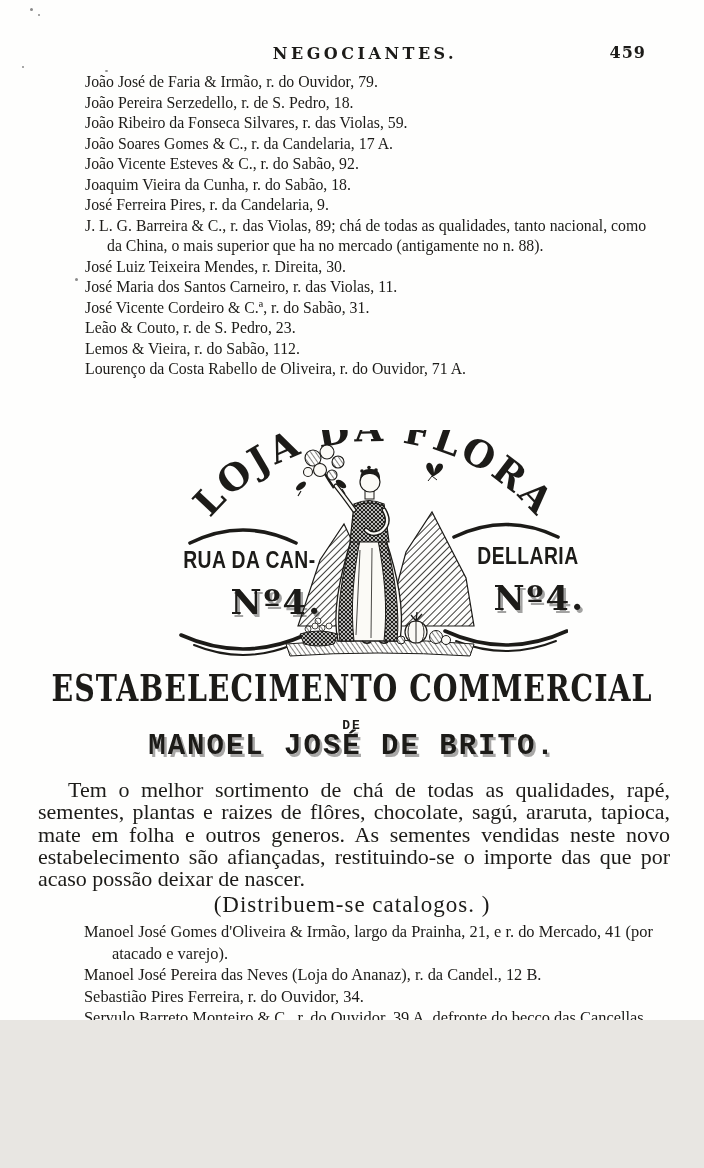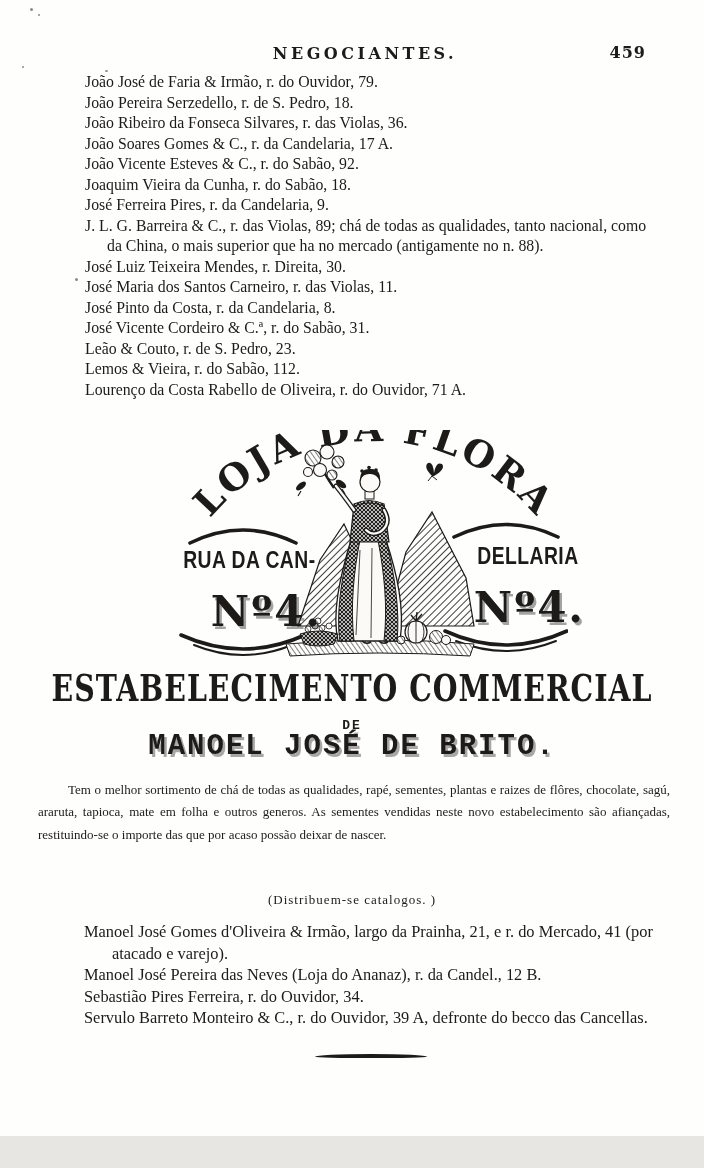--- a/index.html
+++ b/index.html
@@ -1,18 +1,18 @@
 <!DOCTYPE html>
 <html><head>
 <meta charset="utf-8">
 <style>
   html,body{margin:0;padding:0;background:#e8e6e2;}
   .page{
     position:relative;
-    width:704px;height:1136px;
+    width:704px;height:1020px;
     margin:0 auto;
     background:#fefefd;
     color:#1c1b18;
     font-family:"Liberation Serif", serif;
     overflow:hidden;
   }
   
   .hdr-title{
     position:absolute;top:44px;left:0;right:0;
     text-align:center;padding-left:26px;
@@ -39,22 +39,22 @@
   .ad-block-left{left:14px;top:116px;}
   .ad-block-right{left:277px;top:112px;}
   .ad-street{
     font-family:"Liberation Sans", sans-serif;
     font-weight:bold;font-size:21px;letter-spacing:0.5px;
     transform:scale(0.92,1.18);transform-origin:center top;
     white-space:nowrap;
   }
   .ad-number{
     font-family:"DejaVu Serif", serif;
-    font-weight:bold;font-size:42px;line-height:40px;
-    letter-spacing:2px;margin-top:22px;
+    font-weight:bold;font-size:34px;line-height:40px;
+    letter-spacing:2px;margin-top:12px;
     text-shadow:2.5px 2.5px 0 rgba(28,27,24,0.4);
     white-space:nowrap;
   }
   
   .estab-title{
     position:absolute;top:666px;left:0;right:0;text-align:center;
     font-family:"DejaVu Serif", serif;
     font-weight:bold;font-size:29px;letter-spacing:1px;
     transform:scale(0.98,1.3);transform-origin:center top;
     white-space:nowrap;
@@ -67,26 +67,26 @@
   .estab-owner{
     position:absolute;top:730px;left:0;right:0;text-align:center;
     font-family:Liberation Mono, monospace;
     font-weight:bold;font-size:29px;letter-spacing:2px;
     text-shadow:2.5px 2.5px 0 rgba(28,27,24,0.38);
     white-space:nowrap;
   }
   
   .body-par{
     position:absolute;top:779px;left:38px;right:34px;
-    font-size:13px;line-height:22.3px;
+    font-size:22px;line-height:22.3px;
     text-align:justify;text-indent:30px;margin:0;
   }
   .catalog-note{
     position:absolute;top:892px;left:0;right:0;text-align:center;
-    font-size:13px;letter-spacing:1px;
+    font-size:23px;letter-spacing:1px;
   }
   
   .list-bottom{
     position:absolute;top:921px;left:84px;right:34px;
     font-size:16.4px;line-height:21.6px;
   }
   .list-bottom p{margin:0;padding-left:28px;text-indent:-28px;}
   
   .end-rule{
     position:absolute;top:1054px;left:315px;width:112px;height:4px;
@@ -100,29 +100,28 @@
 <body>
 
 <div class="page">
 
   <div class="hdr-title">NEGOCIANTES.</div>
   <div class="hdr-page">459</div>
 
   <div class="list-top">
       <p class="listing">João José de Faria &amp; Irmão, r. do Ouvidor, 79.</p>
       <p class="listing">João Pereira Serzedello, r. de S. Pedro, 18.</p>
-      <p class="listing">João Ribeiro da Fonseca Silvares, r. das Violas, 36.</p>
+      <p class="listing">João Ribeiro da Fonseca Silvares, r. das Violas, 59.</p>
       <p class="listing">João Soares Gomes &amp; C., r. da Candelaria, 17 A.</p>
       <p class="listing">João Vicente Esteves &amp; C., r. do Sabão, 92.</p>
       <p class="listing">Joaquim Vieira da Cunha, r. do Sabão, 18.</p>
       <p class="listing">José Ferreira Pires, r. da Candelaria, 9.</p>
       <p class="listing">J. L. G. Barreira &amp; C., r. das Violas, 89; chá de todas as qualidades, tanto nacional, como da China, o mais superior que ha no mercado (antigamente no n. 88).</p>
       <p class="listing">José Luiz Teixeira Mendes, r. Direita, 30.</p>
       <p class="listing">José Maria dos Santos Carneiro, r. das Violas, 11.</p>
-      <p class="listing">José Pinto da Costa, r. da Candelaria, 8.</p>
       <p class="listing">José Vicente Cordeiro &amp; C.ª, r. do Sabão, 31.</p>
       <p class="listing">Leão &amp; Couto, r. de S. Pedro, 23.</p>
       <p class="listing">Lemos &amp; Vieira, r. do Sabão, 112.</p>
       <p class="listing">Lourenço da Costa Rabello de Oliveira, r. do Ouvidor, 71 A.</p>
     </div>
 
   <div class="ad">
     <svg viewBox="0 0 420 232" width="420" height="232">
       <defs>
         <pattern id="hatch" width="5" height="5" patternUnits="userSpaceOnUse" patternTransform="rotate(45)">

